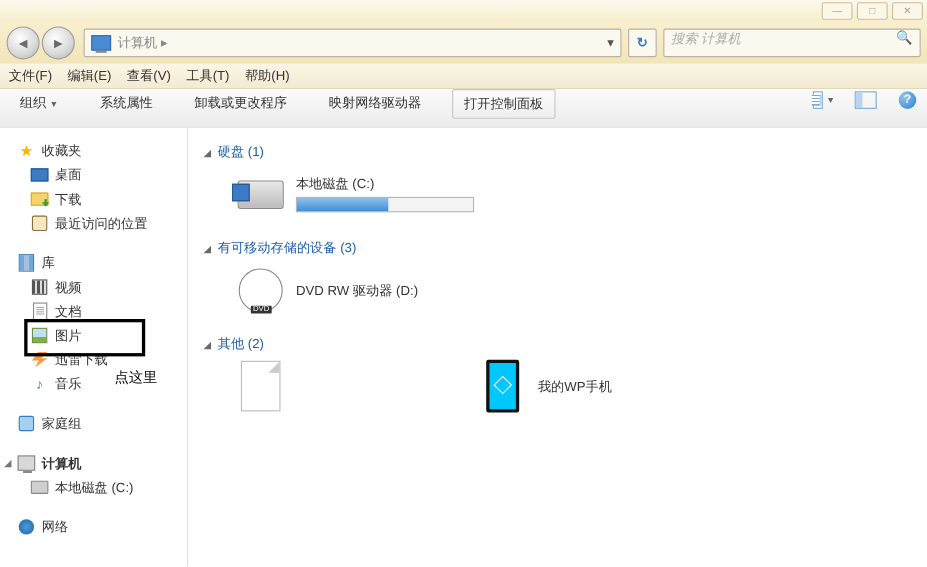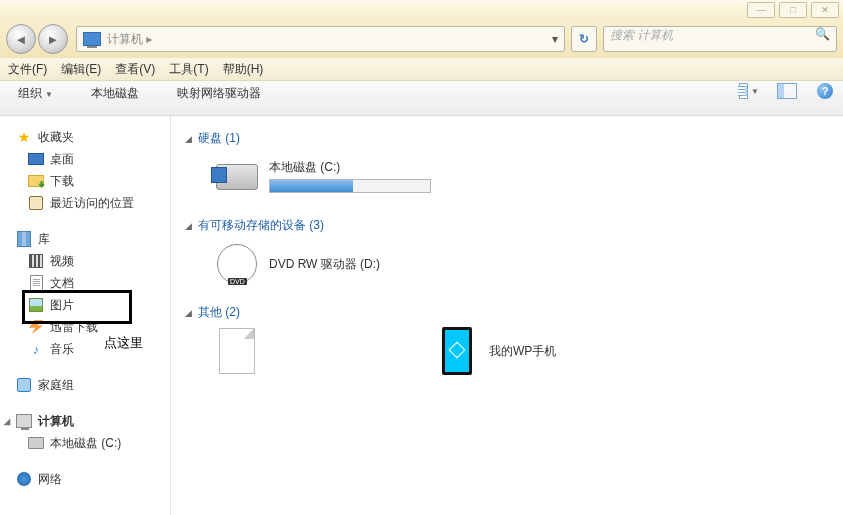--- a/index.html
+++ b/index.html
@@ -99,22 +99,24 @@
 <div class="menubar">
   <span>文件(F)</span>
   <span>编辑(E)</span>
   <span>查看(V)</span>
   <span>工具(T)</span>
   <span>帮助(H)</span>
 </div>
 
 <div class="toolbar">
   <span class="btn"><span>组织</span><span class="dd-ar">▼</span></span>
-  <span class="btn">本地磁盘</span>
+  <span class="btn">系统属性</span>
+  <span class="btn">卸载或更改程序</span>
   <span class="btn">映射网络驱动器</span>
+  <span class="btn raised">打开控制面板</span>
   <span class="spacer"></span>
   <span class="tb-icon">
       <span class="view-icon"></span>
       <span class="dd-ar">▼</span>
     </span>
   <span class="tb-icon">
       <span class="pane-icon"></span>
     </span>
   <span class="tb-icon">
       <span class="help-icon">?</span>

